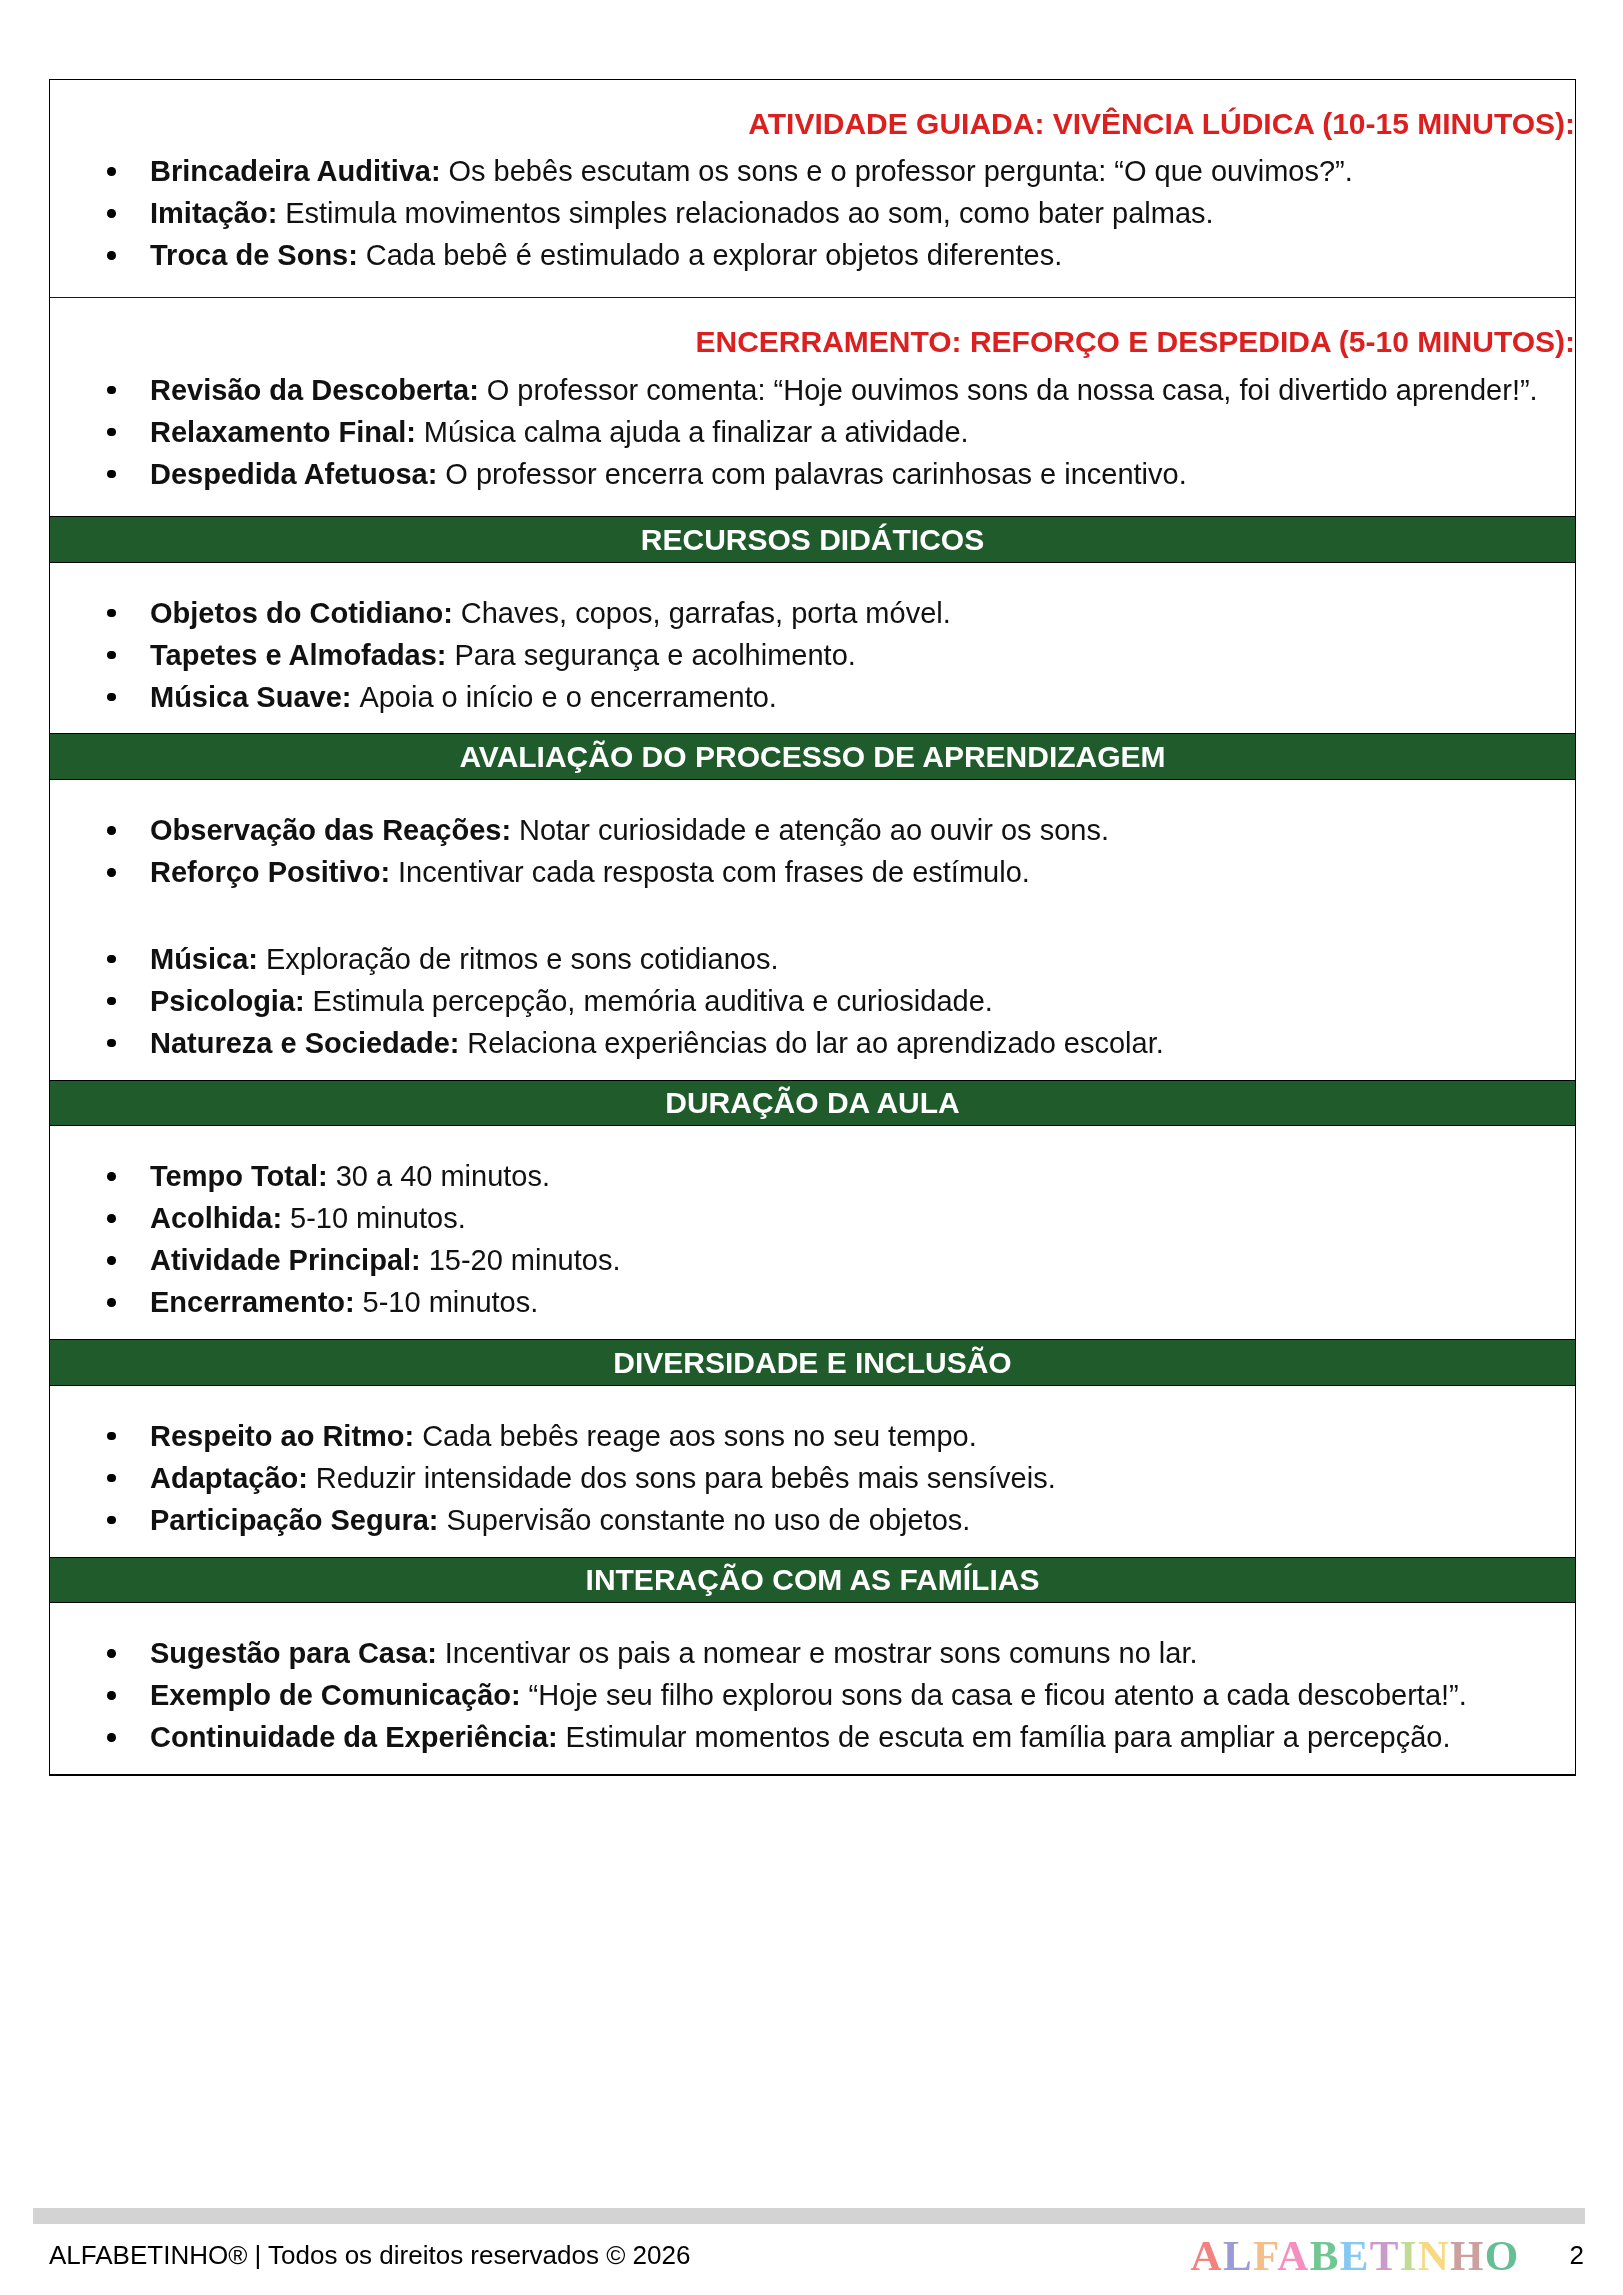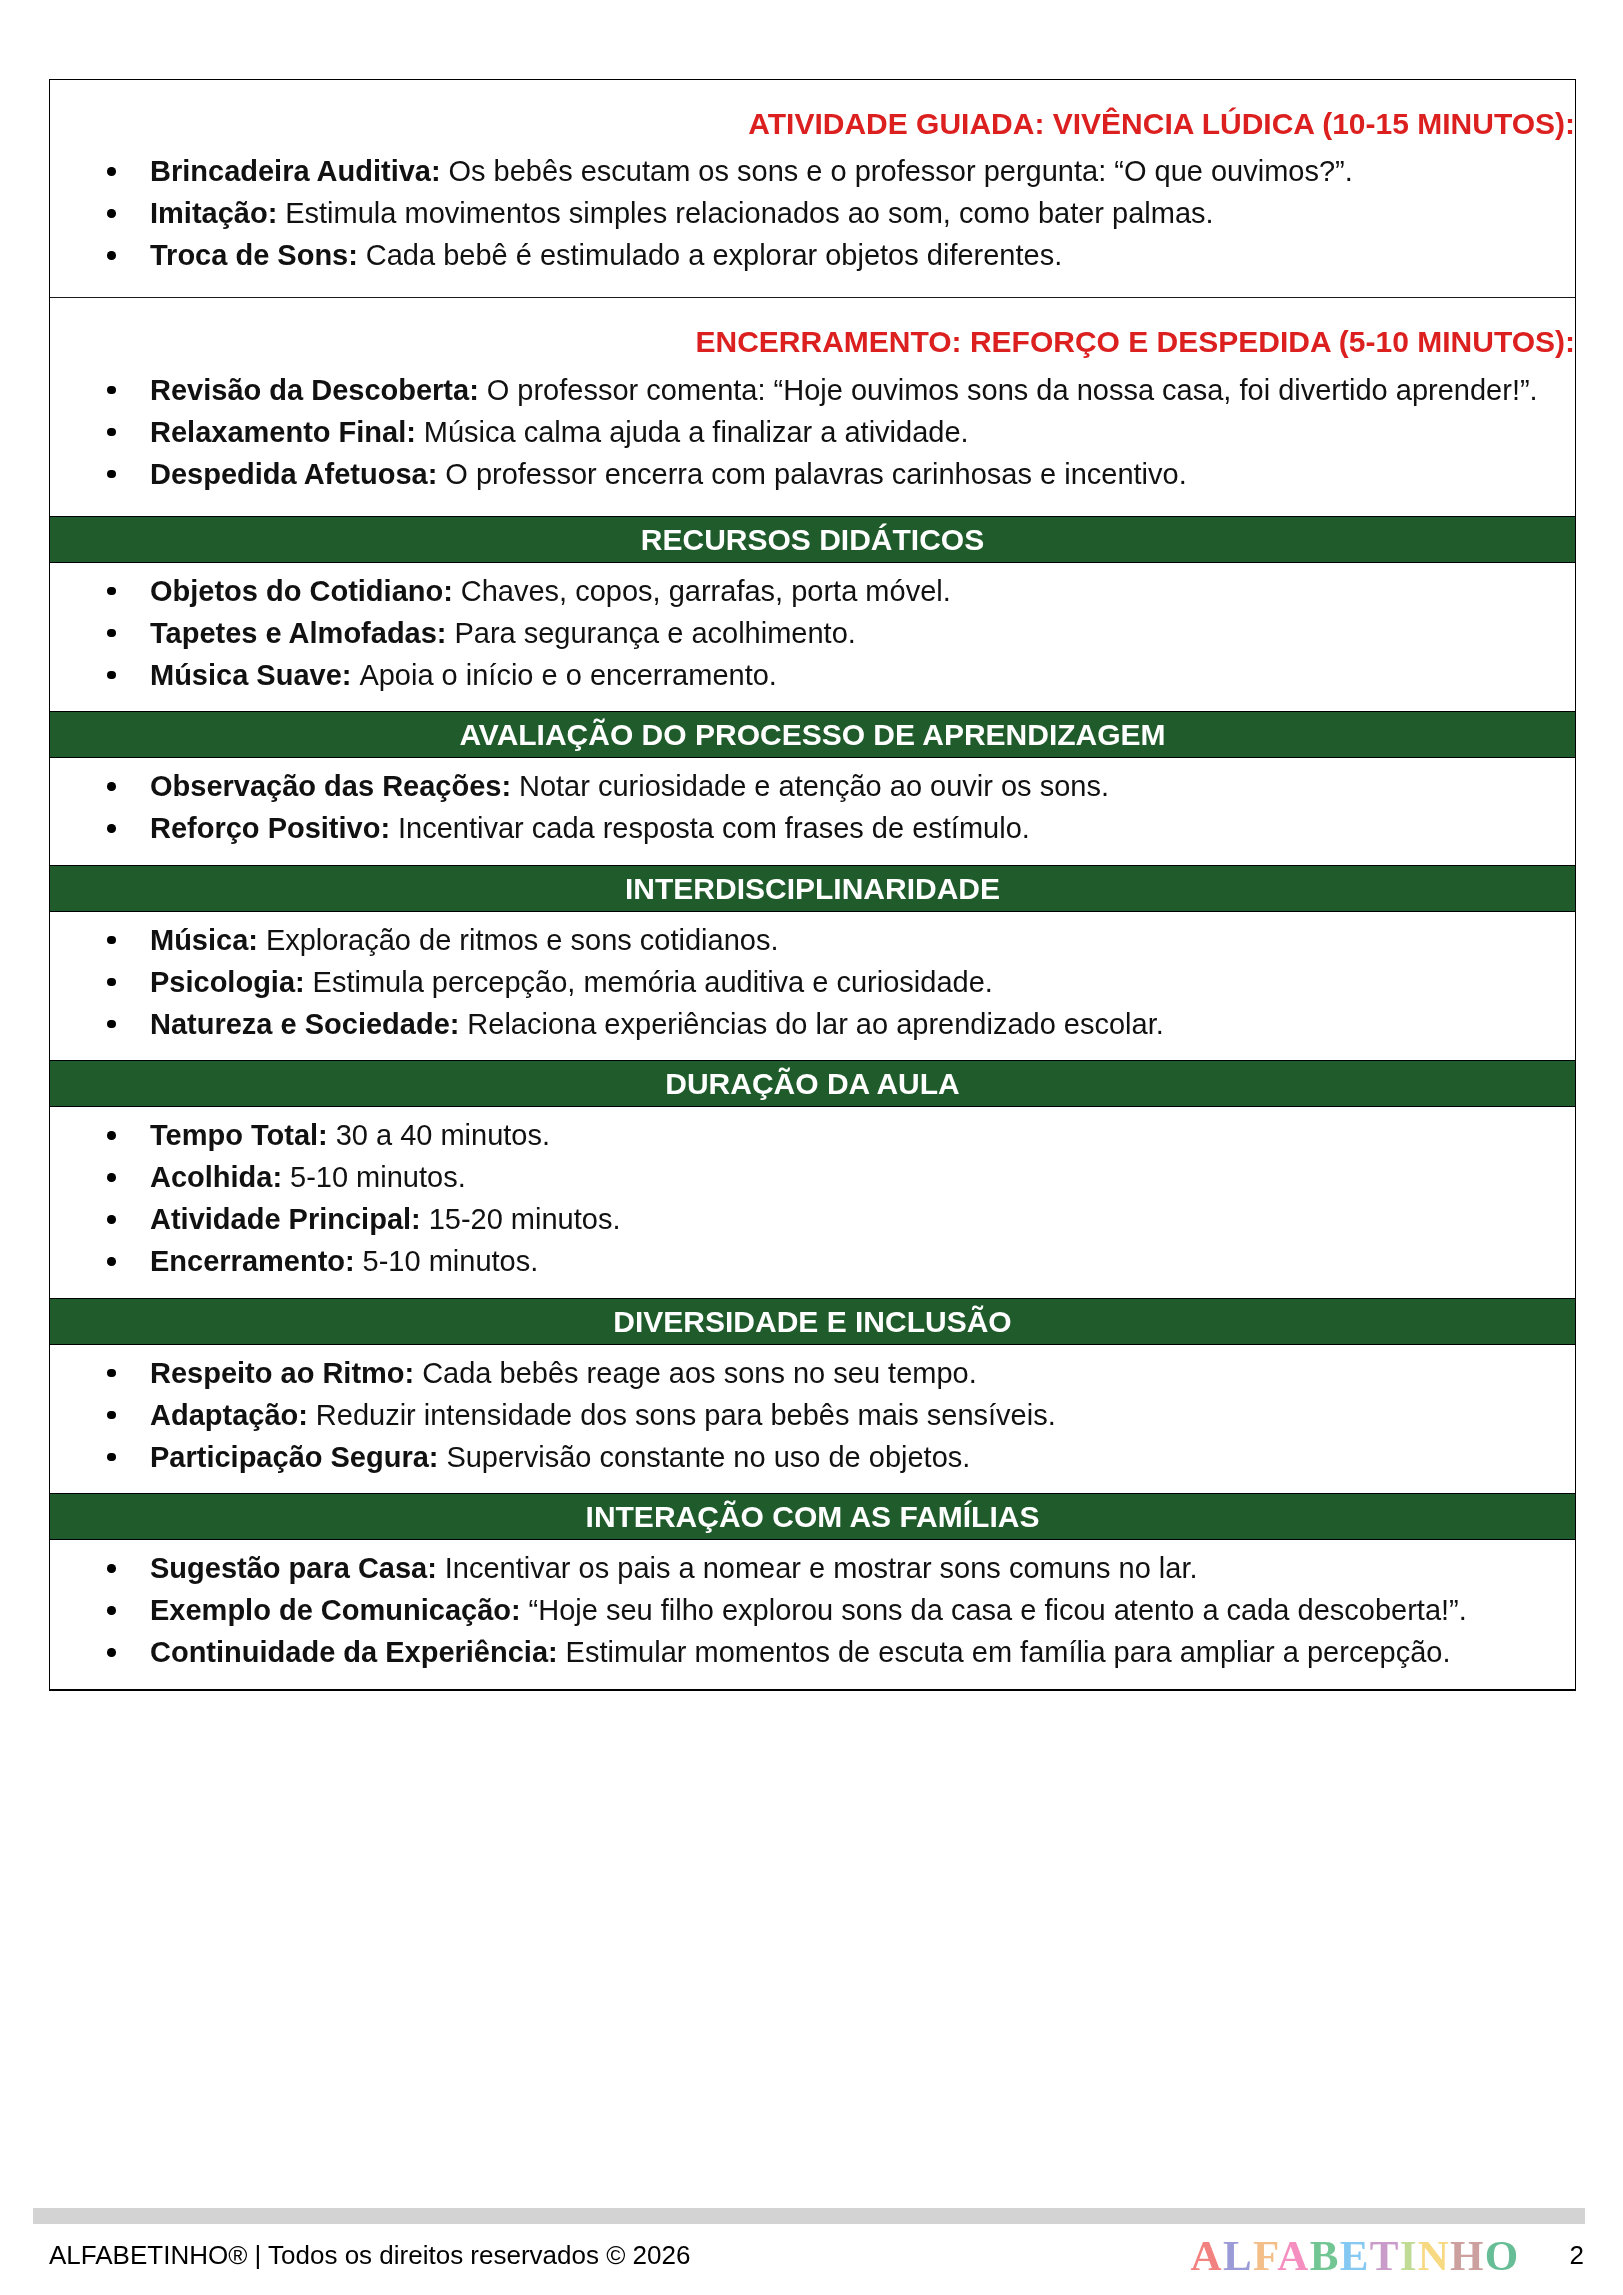--- a/index.html
+++ b/index.html
@@ -51,21 +51,21 @@
     padding:7.9px 0;
     border-top:1.3px solid var(--border);
     border-bottom:1.3px solid var(--border);
   }
   
   .bullets{
     margin:0;
     padding:0 26px 0 100px;
     list-style:none;
   }
-  .sec-banner .bullets{ padding-top:7px; padding-bottom:15.7px; }
+  .sec-banner .bullets{ padding-top:29px; padding-bottom:15.7px; }
   .bullet-item{
     position:relative;
     font-size:29px;
     line-height:42px;
     color:var(--body-text);
   }
   .bullet-item::before{
     content:"";
     position:absolute;
     left:-43px; top:17px;
@@ -177,21 +177,20 @@
   </li>
 
 
   <li class="bullet-item">
     <span class="b">Reforço Positivo:</span><span class="t">Incentivar cada resposta com frases de estímulo.</span>
   </li>
 </ul>
   </section>
 
   <section class="sec-banner">
-    <div class="heading banner">INTERDISCIPLINARIDADE</div>
     <ul class="bullets">
   <li class="bullet-item">
     <span class="b">Música:</span><span class="t">Exploração de ritmos e sons cotidianos.</span>
   </li>
 
   <li class="bullet-item">
     <span class="b">Psicologia:</span><span class="t">Estimula percepção, memória auditiva e curiosidade.</span>
   </li>
 
   <li class="bullet-item">

